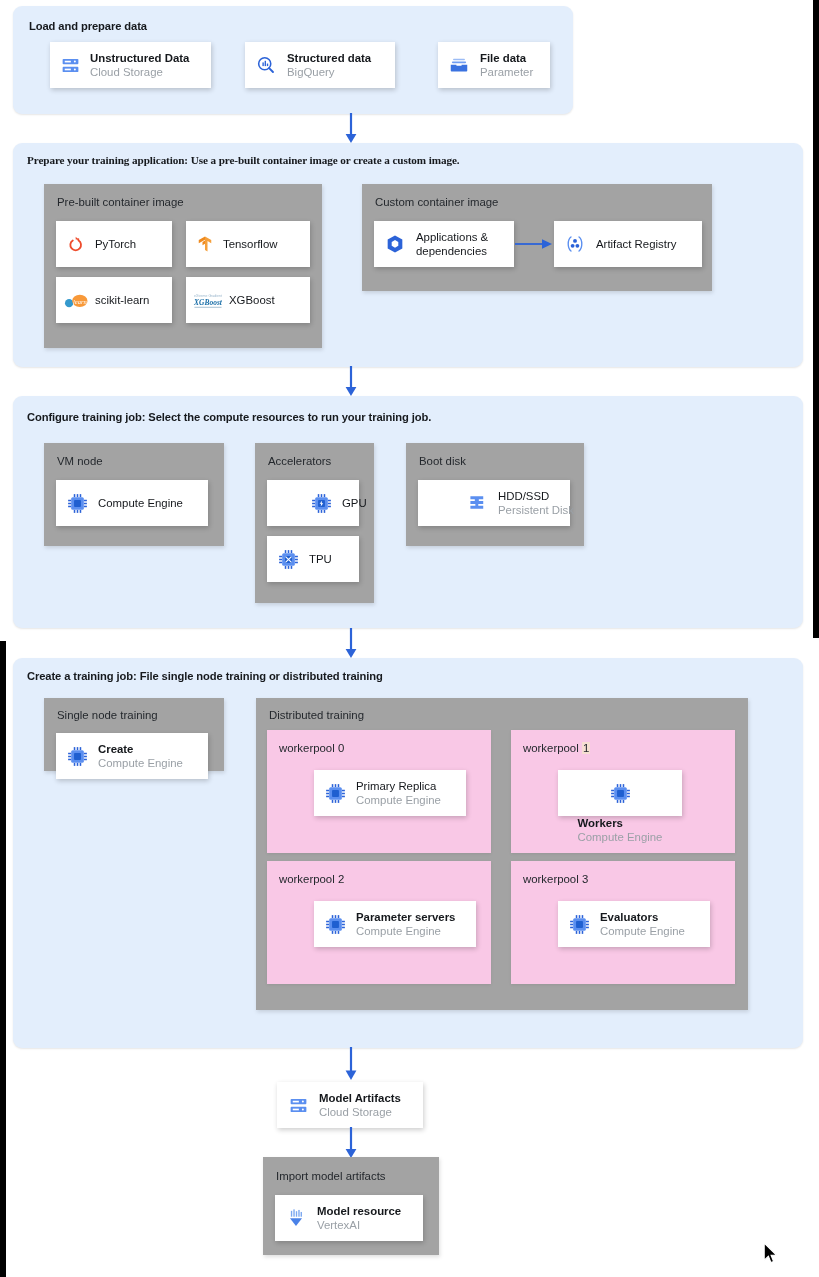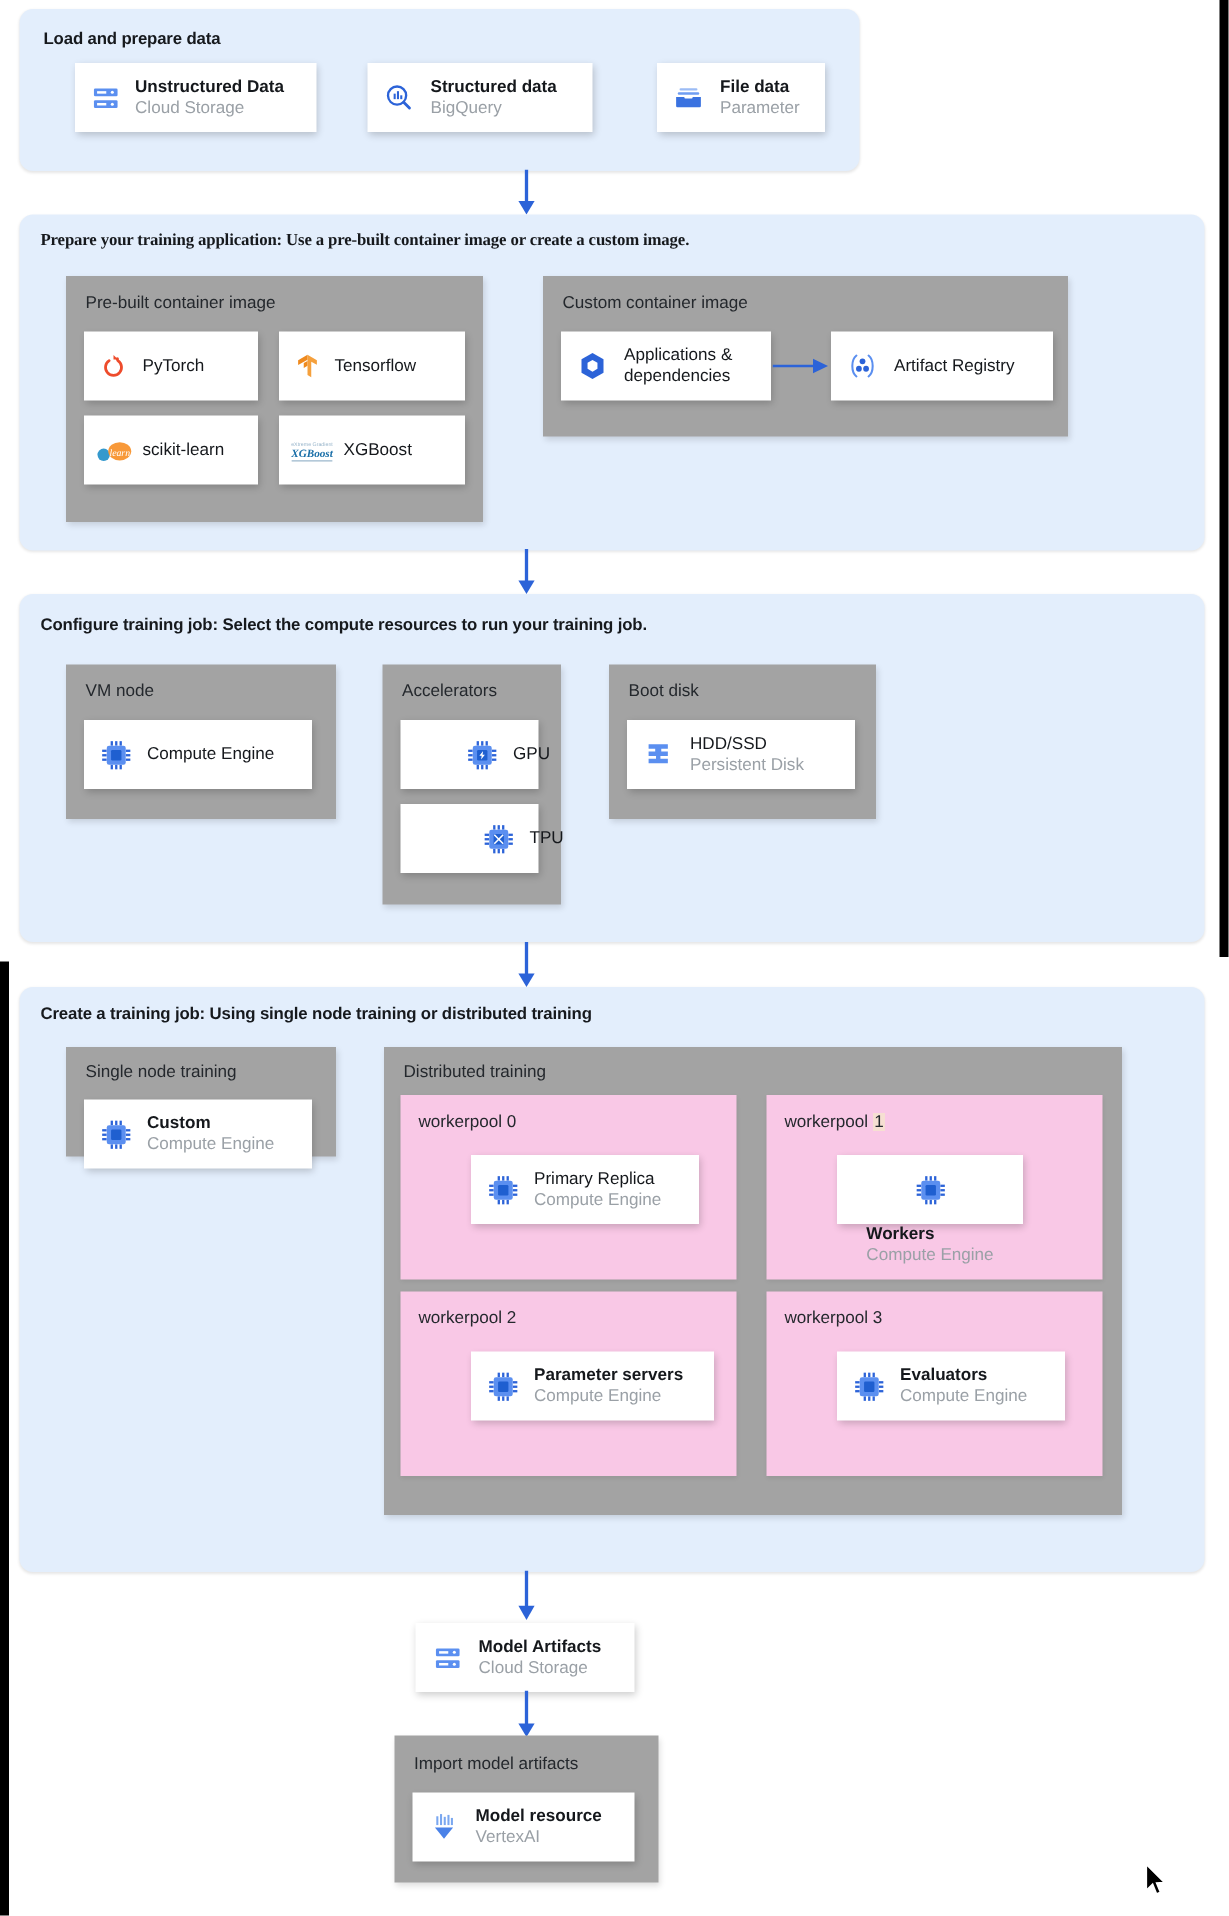--- a/index.html
+++ b/index.html
@@ -296,21 +296,21 @@
           <rect x="18.7" y="8.1" width="3.1" height="1.6"></rect>
             <rect x="18.7" y="11.2" width="3.1" height="1.6"></rect>
             <rect x="18.7" y="14.3" width="3.1" height="1.6"></rect>
         </g>
       </svg>
     </div>
     <div class="txt">
       <div class="t1">GPU</div>
     </div>
   </div>
-  <div class="abs card" style="left:12px;top:93px;width:92px;height:46px;padding-left:44px;">
+  <div class="abs card" style="left:12px;top:93px;width:92px;height:46px;">
     <div class="ico" style="width:42px;height:46px;">
       <svg width="23" height="23" viewBox="0 0 24 24">
         <rect x="5.4" y="5.4" width="13.2" height="13.2" rx="1.6" fill="#5b8ff0"></rect>
         <rect x="8.4" y="8.4" width="7.2" height="7.2" rx=".9" fill="#1f5fd0"></rect>
         <path d="M8.9 8.9 L15.1 15.1 M15.1 8.9 L8.9 15.1" stroke="#ffffff" stroke-width="1.1"></path>
         <g fill="#2c63d8">
           <rect x="8.1" y="2.2" width="1.6" height="3.1"></rect>
             <rect x="11.2" y="2.2" width="1.6" height="3.1"></rect>
             <rect x="14.3" y="2.2" width="1.6" height="3.1"></rect>
           <rect x="8.1" y="18.7" width="1.6" height="3.1"></rect>
@@ -326,40 +326,40 @@
       </svg>
     </div>
     <div class="txt">
       <div class="t1">TPU</div>
     </div>
   </div>
 </div>
 
 <div class="abs ygroup" style="left:406px;top:443px;width:178px;height:103px;">
   <div class="ygroup-title" style="left:13px;top:12px;">Boot disk</div>
-  <div class="abs card" style="left:12px;top:37px;width:152px;height:46px;">
+  <div class="abs card" style="left:12px;top:37px;width:152px;height:46px;padding-left:38px;">
     <div class="ico" style="width:42px;height:46px;">
       <svg width="22" height="22" viewBox="0 0 24 24">
         <path d="M4.8 4.6 h14 v3.2 h-9.2 v2.1 h9.2 v3.2 h-5.4 v2 h5.4 v3.2 h-14 v-3.2 h5.4 v-2 h-5.4 v-3.2 h9.2 V7.8 H4.8 z" fill="#5b8ff0"></path>
       </svg>
     </div>
     <div class="txt">
       <div class="t1">HDD/SSD</div>
       <div class="t2">Persistent Disk</div>
     </div>
   </div>
 </div>
 
 <svg class="arrow-v" style="left:341px;top:628px;" width="20" height="31">
   <line x1="10" y1="0" x2="10" y2="23" stroke="#2c63d8" stroke-width="2.2"></line>
   <path d="M10 30 L4.6 21 L15.4 21 Z" fill="#2c63d8"></path>
 </svg>
 
 <div class="abs stage" style="left:13px;top:658px;width:790px;height:390px;">
-  <div class="stage-title" style="left:14px;top:12px;">Create a training job: Using single node training or distributed training</div>
+  <div class="stage-title" style="left:14px;top:12px;">Create a training job: File single node training or distributed training</div>
 </div>
 
 <div class="abs ygroup" style="left:44px;top:698px;width:180px;height:73px;">
   <div class="ygroup-title" style="left:13px;top:11px;">Single node training</div>
   <div class="abs card" style="left:12px;top:35px;width:152px;height:46px;">
     <div class="ico" style="width:42px;height:46px;">
       <svg width="23" height="23" viewBox="0 0 24 24">
         <rect x="5.4" y="5.4" width="13.2" height="13.2" rx="1.6" fill="#5b8ff0"></rect>
         <rect x="8.4" y="8.4" width="7.2" height="7.2" rx=".9" fill="#1f5fd0"></rect>
         <g fill="#2c63d8">
@@ -372,21 +372,21 @@
           <rect x="2.2" y="8.1" width="3.1" height="1.6"></rect>
             <rect x="2.2" y="11.2" width="3.1" height="1.6"></rect>
             <rect x="2.2" y="14.3" width="3.1" height="1.6"></rect>
           <rect x="18.7" y="8.1" width="3.1" height="1.6"></rect>
             <rect x="18.7" y="11.2" width="3.1" height="1.6"></rect>
             <rect x="18.7" y="14.3" width="3.1" height="1.6"></rect>
         </g>
       </svg>
     </div>
     <div class="txt">
-      <div class="t1 b">Custom</div>
+      <div class="t1 b">Create</div>
       <div class="t2">Compute Engine</div>
     </div>
   </div>
 </div>
 
 <div class="abs ygroup" style="left:256px;top:698px;width:492px;height:312px;">
   <div class="ygroup-title" style="left:13px;top:11px;">Distributed training</div>
 
   <div class="abs pgroup" style="left:11px;top:32px;width:224px;height:123px;">
     <div class="pgroup-title" style="left:12px;top:12px;">

